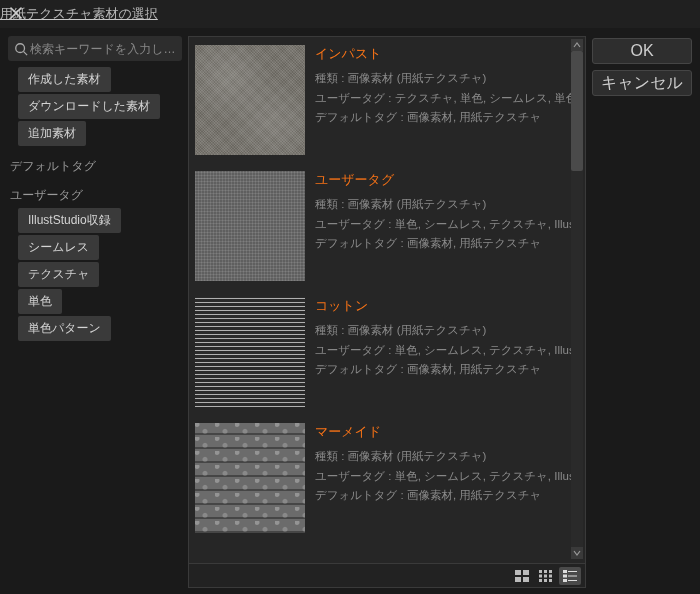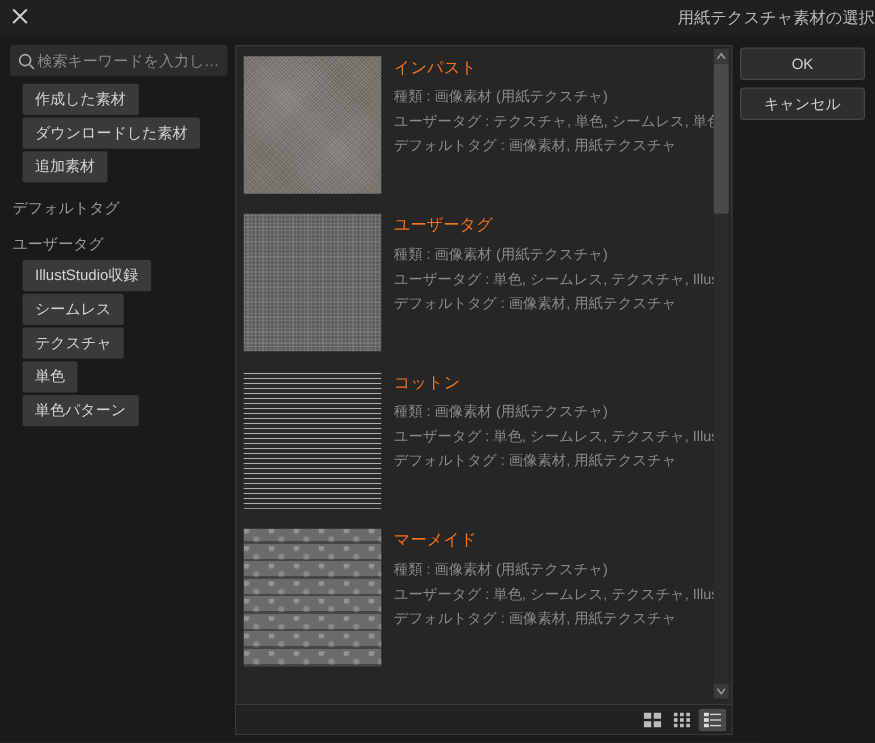--- a/index.html
+++ b/index.html
@@ -9,23 +9,24 @@
     font-family: "Hiragino Kaku Gothic ProN", "Meiryo", sans-serif;
     font-size: 12px;
     color: #c8c8c8;
     user-select: none;
   }
 
   .title-bar {
     height: 28px;
     display: flex;
     align-items: center;
-    justify-content: flex-end;
+    justify-content: flex-start;
     position: relative;
     background: #202020;
+    text-decoration: underline;
   }
   .title-bar .close {
     position: absolute;
     left: 8px; top: 6px;
     width: 16px; height: 16px;
     color: #ccc;
     font-size: 16px;
     line-height: 16px;
     text-align: center;
     cursor: pointer;
@@ -157,21 +158,21 @@
     gap:6px;
     padding-top:2px;
   }
   .dlg-btn {
     height: 26px;
     background:#2e2e2e;
     border:1px solid #454545;
     color:#cfcfcf;
     border-radius:3px;
     display:flex; align-items:center; justify-content:center;
-    font-size:12px;
+    font-size:16px;
     cursor:pointer;
   }
 
   
   .tex-impasto {
     background:
       repeating-linear-gradient(45deg, rgba(255,255,255,0.10) 0 1px, transparent 1px 2px),
       repeating-linear-gradient(-45deg, rgba(255,255,255,0.08) 0 1px, transparent 1px 2px),
       radial-gradient(circle at 30% 30%, rgba(255,255,255,0.12), transparent 40%),
       radial-gradient(circle at 70% 70%, rgba(255,255,255,0.10), transparent 40%),

